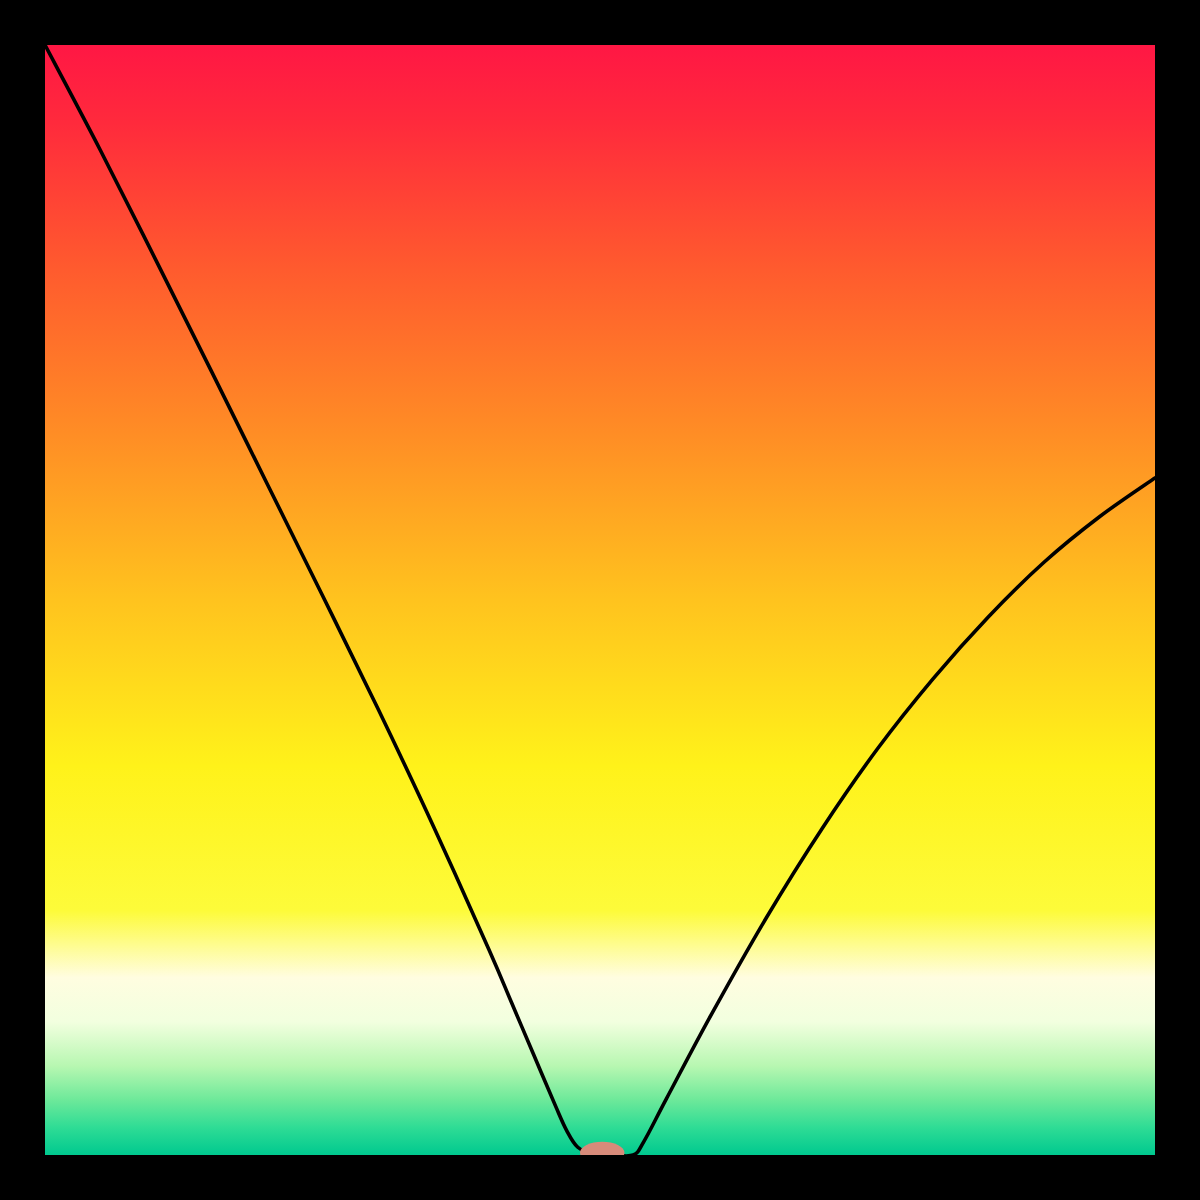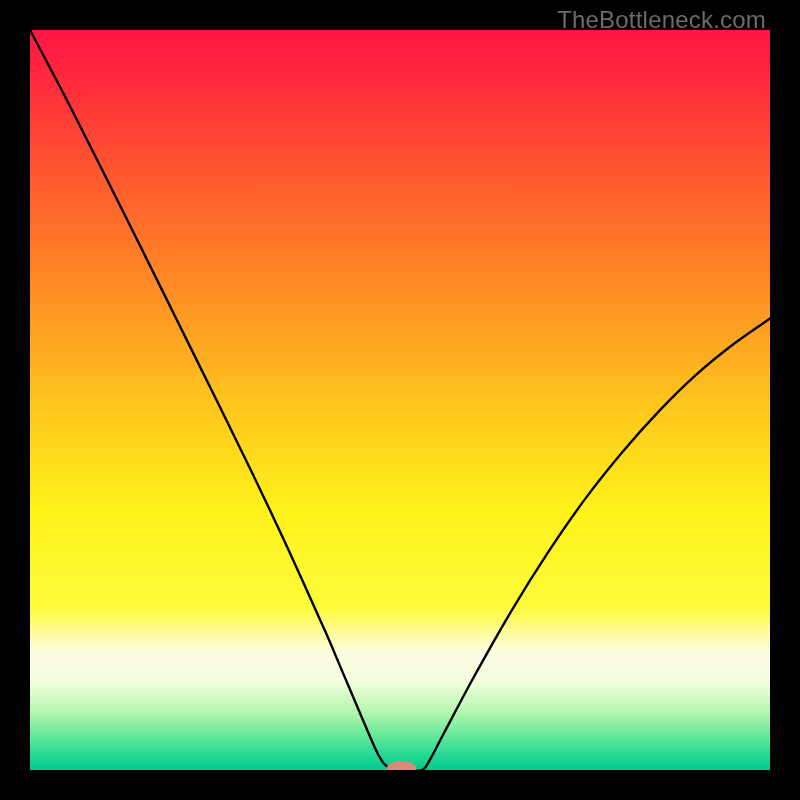--- a/index.html
+++ b/index.html
@@ -64,14 +64,13 @@
             <stop offset="95.00%" stop-color="#6ee99a"></stop>
             <stop offset="97.50%" stop-color="#2fdc95"></stop>
             <stop offset="100.00%" stop-color="#00c98f"></stop>
           </linearGradient>
       </defs>
       <rect id="bg-rect" x="0" y="0" width="740" height="740" fill="url(#bg-grad)"></rect>
       <path id="curve-path" fill="none" d="M 0.00 0.00 C 6.17 11.72, 24.67 46.37, 37.00 70.30 C 49.33 94.23, 61.67 119.02, 74.00 143.56 C 86.33 168.10, 98.67 192.77, 111.00 217.56 C 123.33 242.35, 135.67 267.39, 148.00 292.30 C 160.33 317.21, 172.67 342.00, 185.00 367.04 C 197.33 392.08, 209.67 416.87, 222.00 442.52 C 234.33 468.17, 246.67 494.20, 259.00 520.96 C 271.33 547.72, 287.37 583.61, 296.00 603.10 C 304.63 622.59, 305.87 626.29, 310.80 637.88 C 315.73 649.47, 320.67 661.07, 325.60 672.66 C 330.53 684.25, 336.70 698.93, 340.40 707.44 C 344.10 715.95, 345.33 719.16, 347.80 723.72 C 350.27 728.28, 352.12 732.11, 355.20 734.82 C 358.28 737.53, 362.60 739.14, 366.30 740.00 C 370.00 740.86, 373.08 740.00, 377.40 740.00 C 381.72 740.00, 388.50 741.60, 392.20 740.00 C 395.90 738.40, 395.90 736.67, 399.60 730.38 C 403.30 724.09, 407.00 716.20, 414.40 702.26 C 421.80 688.32, 432.90 666.86, 444.00 646.76 C 455.10 626.66, 468.67 602.36, 481.00 581.64 C 493.33 560.92, 505.67 541.19, 518.00 522.44 C 530.33 503.69, 542.67 485.81, 555.00 469.16 C 567.33 452.51, 579.67 437.22, 592.00 422.54 C 604.33 407.86, 616.67 394.05, 629.00 381.10 C 641.33 368.15, 653.67 355.94, 666.00 344.84 C 678.33 333.74, 690.67 323.87, 703.00 314.50 C 715.33 305.13, 733.83 292.92, 740.00 288.60" stroke="#000000" stroke-width="2.4" stroke-linecap="round" stroke-linejoin="round"></path>
       <ellipse id="marker-ellipse" cx="371.48" cy="738.52" rx="14.80" ry="7.40" fill="#d78b7a"></ellipse>
     </svg>
   </div>
-  <div class="watermark">TheBottleneck.com</div>
 </div>
 
 </body></html>

